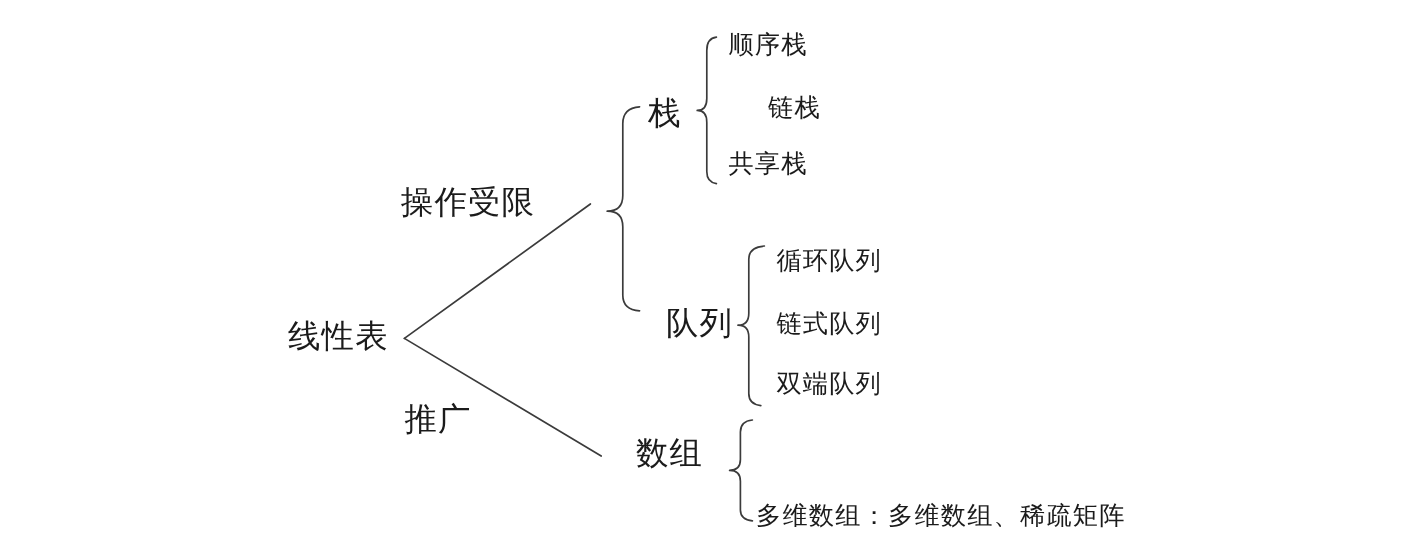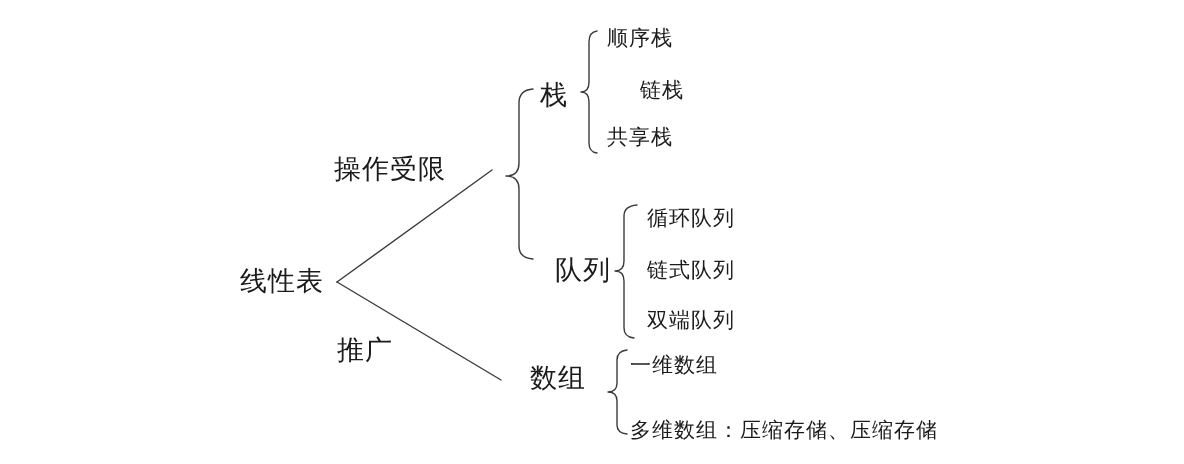--- a/index.html
+++ b/index.html
@@ -75,16 +75,15 @@
   <div class="lbl-left" style="left:607px; top:38px;">顺序栈</div>
   <div class="lbl-left" style="left:607px; top:90px;margin-left:33px;">链栈</div>
   <div class="lbl-left" style="left:607px; top:137px;">共享栈</div>
 
   <div class="lbl" style="left:563px; top:270px;margin-left:20px;">队列</div>
   <div class="lbl-left" style="left:647px; top:270px;">链式队列</div>
   <div class="lbl-left" style="left:647px; top:218px;">循环队列</div>
   <div class="lbl-left" style="left:647px; top:320px;text-align:right;">双端队列</div>
 
   <div class="lbl" style="left:558px; top:378px;">数组</div>
-  <div class="lbl-left" style="left:630px; top:365px;">一维数组</div>
-  <div class="lbl-left" style="left:630px; top:430px;">多维数组：压缩存储、压缩存储</div>
+  <div class="lbl-left" style="left:630px; top:430px;">多维数组：多维数组、稀疏矩阵</div>
 
 </div>
 
 </body></html>

